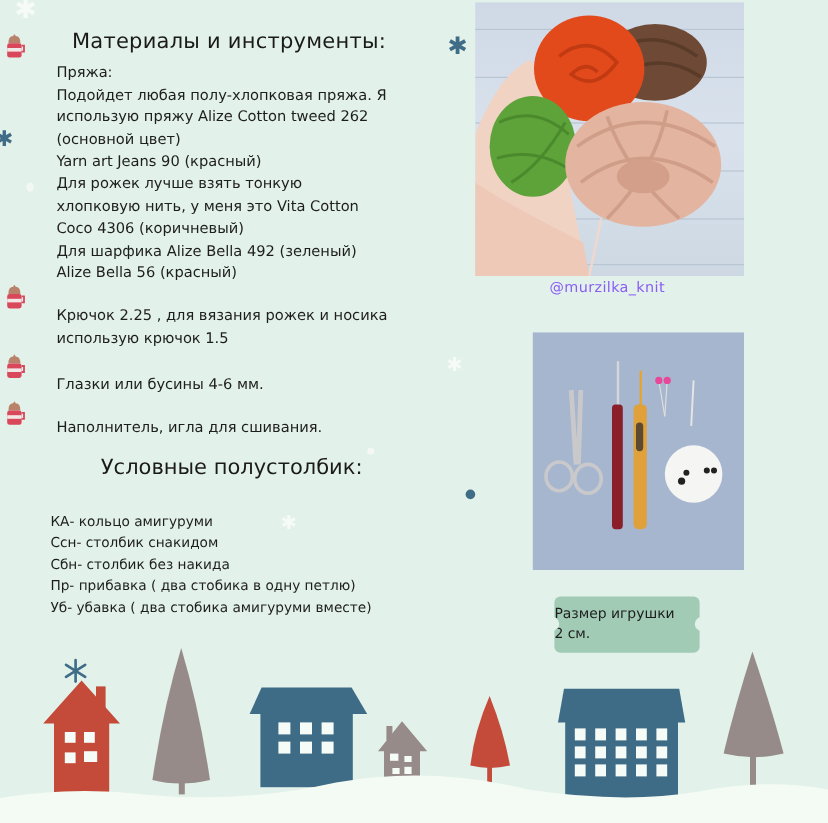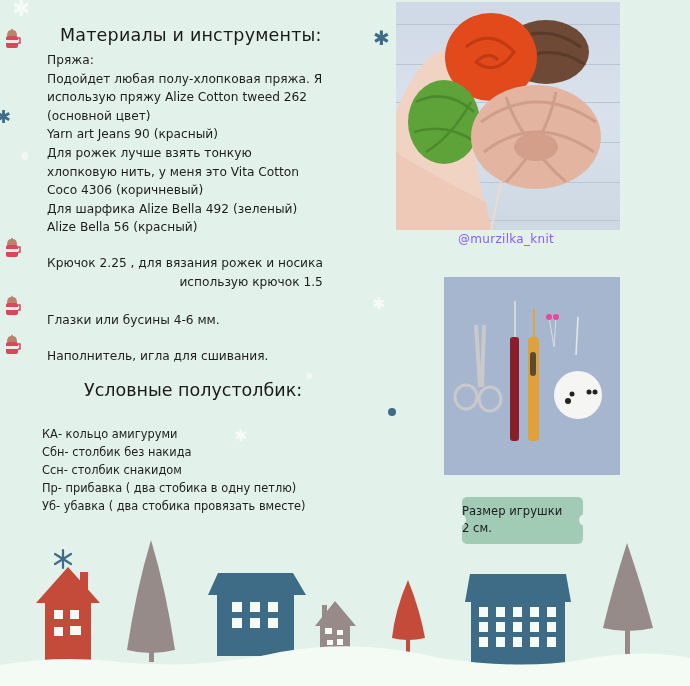--- a/index.html
+++ b/index.html
@@ -17,21 +17,21 @@
     }
     .h2 {
       left: 84px; top: 380px;
       font-size: 17.5px; color: #1a1a1a; white-space: nowrap;
     }
     .body-text {
       font-size: 12.2px; line-height: 18.6px; white-space: nowrap; color: #1e1e1e;
     }
     .mats { left: 47px; top: 51px; }
     .mats .line { display: block; }
-    .gap-para { left: 47px; font-size: 12.2px; line-height: 18.6px; white-space: nowrap; text-align: right; }
+    .gap-para { left: 47px; font-size: 12.2px; line-height: 18.6px; white-space: nowrap; }
     .legend { left: 42px; top: 425px; font-size: 11.4px; line-height: 18.1px; white-space: nowrap; }
     .legend .line { display: block; }
 
     .photo { border: none; overflow: hidden; }
     .yarn-photo {
       left: 396px; top: 2px; width: 224px; height: 228px;
       background: linear-gradient(180deg, #cfd9e6 0%, #d9e2ec 50%, #cdd8e3 100%);
     }
     .plank { position: absolute; left: 0; width: 100%; height: 1px; background: #b8c5d3; }
     .watermark {
@@ -114,24 +114,24 @@
 <div class="abs gap-para" style="top:254px;">
   <span style="display:block">Крючок 2.25 , для вязания рожек и носика</span>
   <span style="display:block">использую крючок 1.5</span>
 </div>
 <div class="abs gap-para" style="top:311px;">Глазки или бусины 4-6 мм.</div>
 <div class="abs gap-para" style="top:347px;">Наполнитель, игла для сшивания.</div>
 
 <div class="abs h2">Условные полустолбик:</div>
 <div class="abs legend">
   <span class="line">КА- кольцо амигуруми</span>
+  <span class="line">Ссн- столбик снакидом</span>
   <span class="line">Сбн- столбик без накида</span>
-  <span class="line">Ссн- столбик снакидом</span>
   <span class="line">Пр- прибавка ( два стобика в одну петлю)</span>
-  <span class="line">Уб-  убавка ( два стобика провязать вместе)</span>
+  <span class="line">Уб-  убавка ( два стобика амигуруми вместе)</span>
 </div>
 
 <div class="abs photo yarn-photo" title="Yarn balls: orange, brown, green, beige held in hand">
   <div class="plank" style="top:22px"></div>
   <div class="plank" style="top:62px"></div>
   <div class="plank" style="top:100px"></div>
   <div class="plank" style="top:140px"></div>
   <div class="plank" style="top:180px"></div>
   <div class="plank" style="top:218px"></div>
   <svg width="224" height="228" viewBox="0 0 224 228" style="position:absolute;left:0;top:0">

